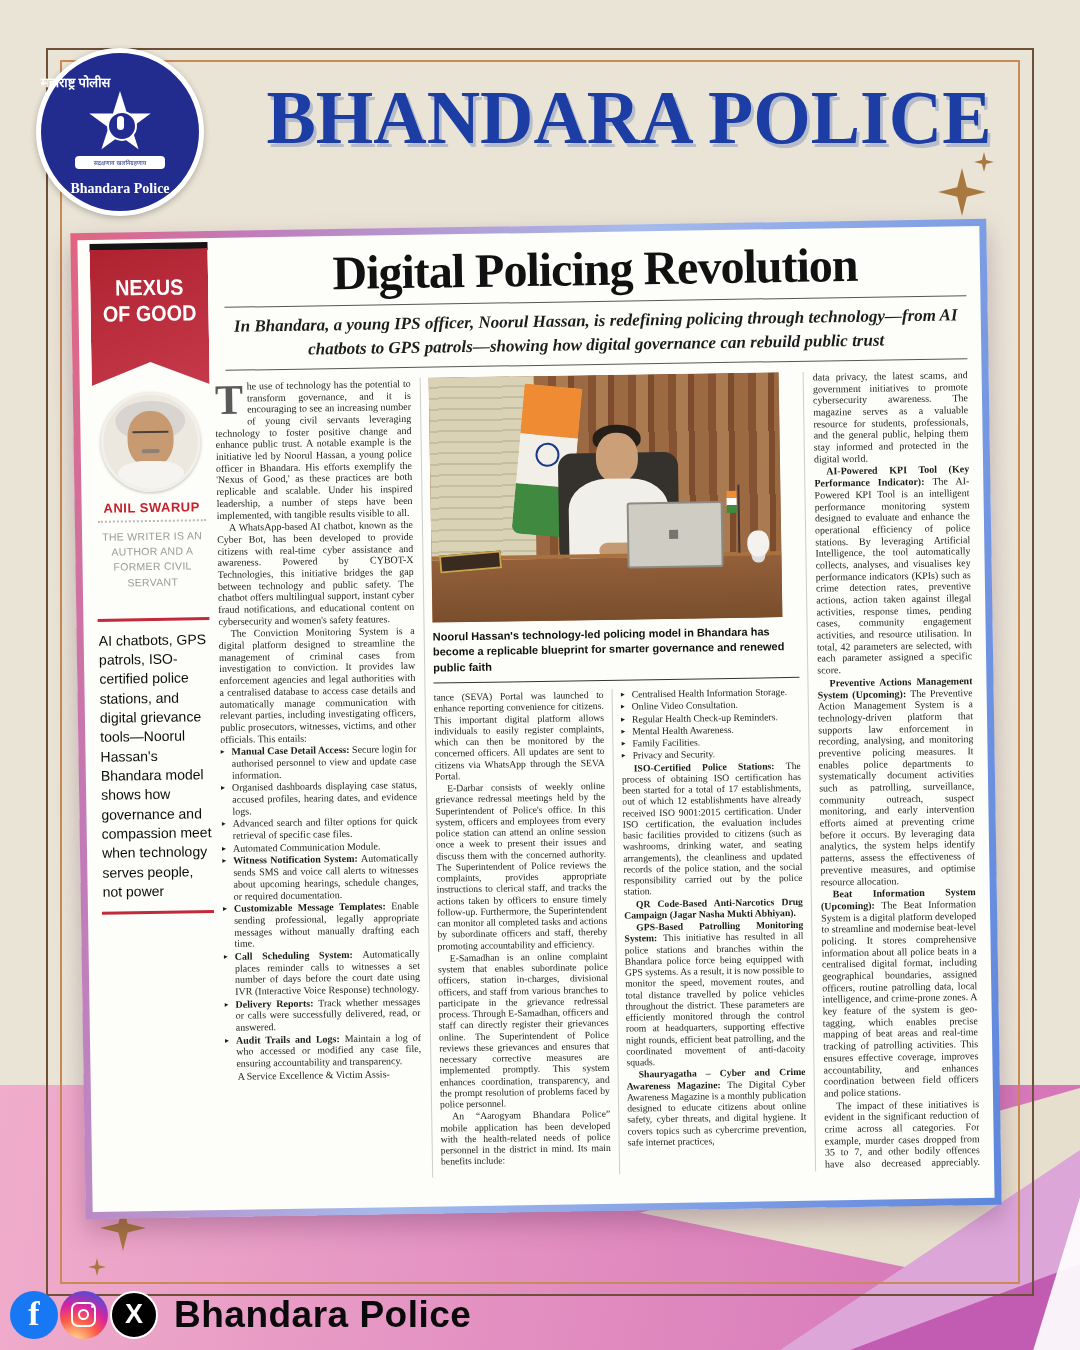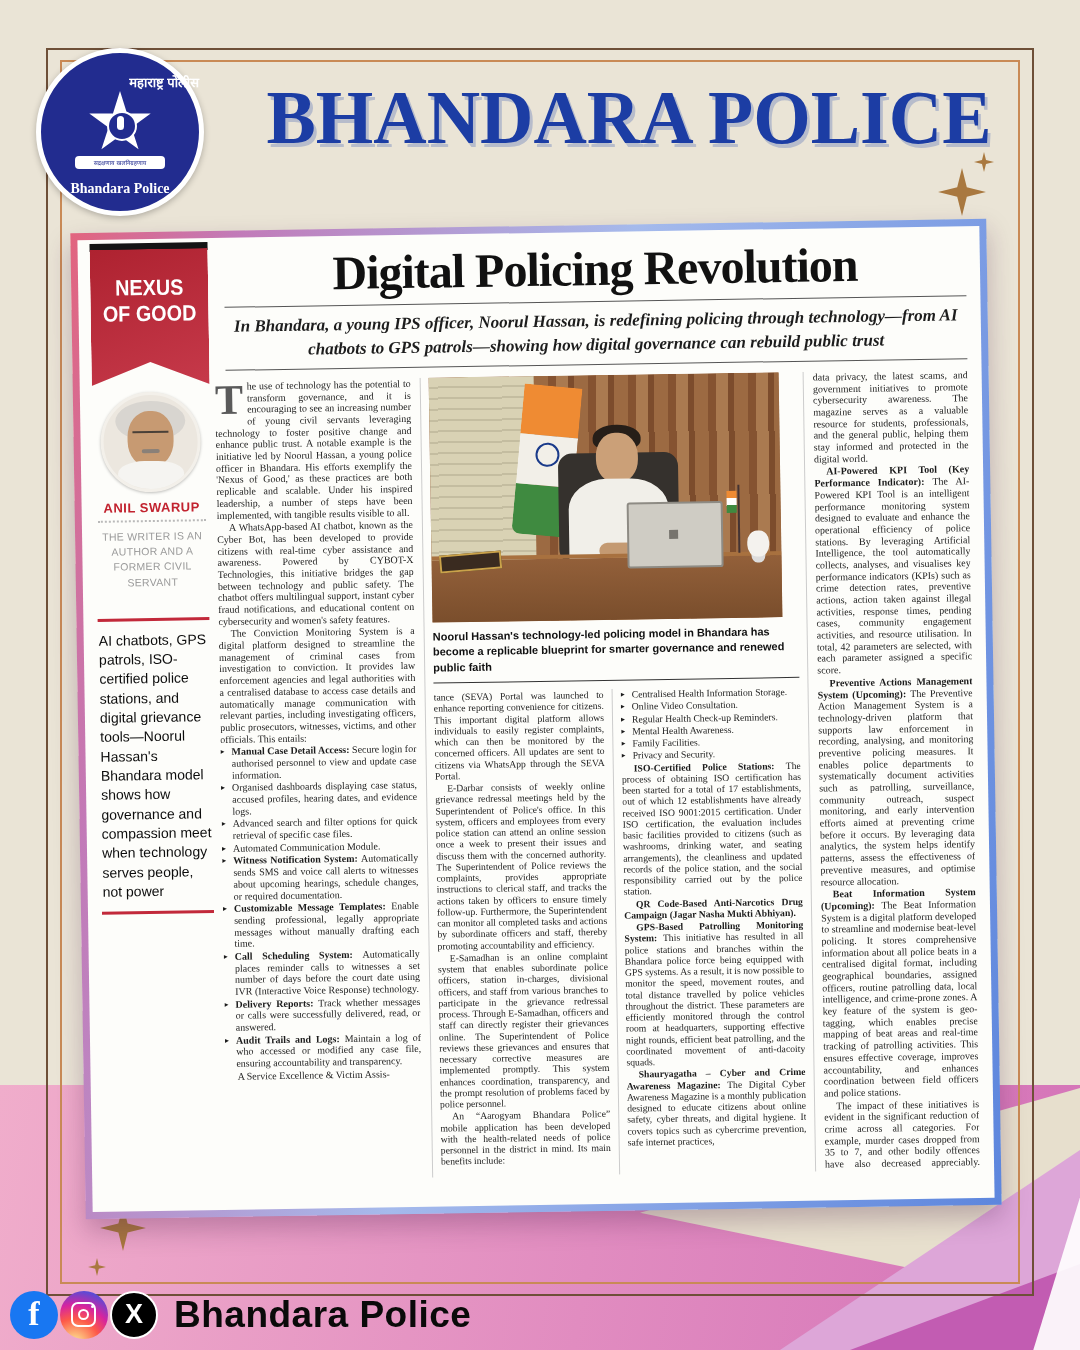--- a/index.html
+++ b/index.html
@@ -22,22 +22,22 @@
   .frame1{position:absolute;left:46px;top:48px;right:46px;bottom:54px;border:2px solid #6e4f38;}
   .frame2{position:absolute;left:60px;top:60px;right:60px;bottom:66px;border:2px solid #c98a56;}
 
   
   .spark{position:absolute;background:#a9783f;
          clip-path:polygon(50% 0,60% 40%,100% 50%,60% 60%,50% 100%,40% 60%,0 50%,40% 40%);}
 
   
   .emblem{position:absolute;left:36px;top:48px;width:158px;height:158px;border-radius:50%;
           background:#222c8f;border:5px solid #fff;box-shadow:0 2px 6px rgba(0,0,0,.25);}
-  .emblem .dev{position:absolute;top:20px;left:0;right:0;text-align:right;color:#fff;
-               font-family:Liberation Sans, sans-serif;font-size:13px;font-weight:700;}
+  .emblem .dev{position:absolute;top:20px;left:0;right:0;text-align:left;color:#fff;
+               font-family:Liberation Serif, serif;font-size:13px;font-weight:700;}
   .emblem .star{position:absolute;left:47px;top:38px;width:64px;height:64px;background:#fff;
                 clip-path:polygon(50% 0%,61% 35%,98% 35%,68% 57%,79% 91%,50% 70%,21% 91%,32% 57%,2% 35%,39% 35%);}
   .emblem .starcore{position:absolute;left:66px;top:58px;width:26px;height:26px;border-radius:50%;
                 background:#222c8f;border:2px solid #fff;}
   .emblem .palm{position:absolute;left:76px;top:63px;width:7px;height:14px;border-radius:4px;background:#fff;}
   .emblem .banner{position:absolute;left:34px;top:103px;width:90px;height:13px;background:#fff;
                   border-radius:4px;text-align:center;font-family:"DejaVu Sans",sans-serif;
                   font-size:6px;color:#222c8f;line-height:13px;overflow:hidden;}
   .emblem .ename{position:absolute;bottom:14px;left:0;right:0;text-align:center;color:#fff;
                  font-size:14px;font-weight:700;}

